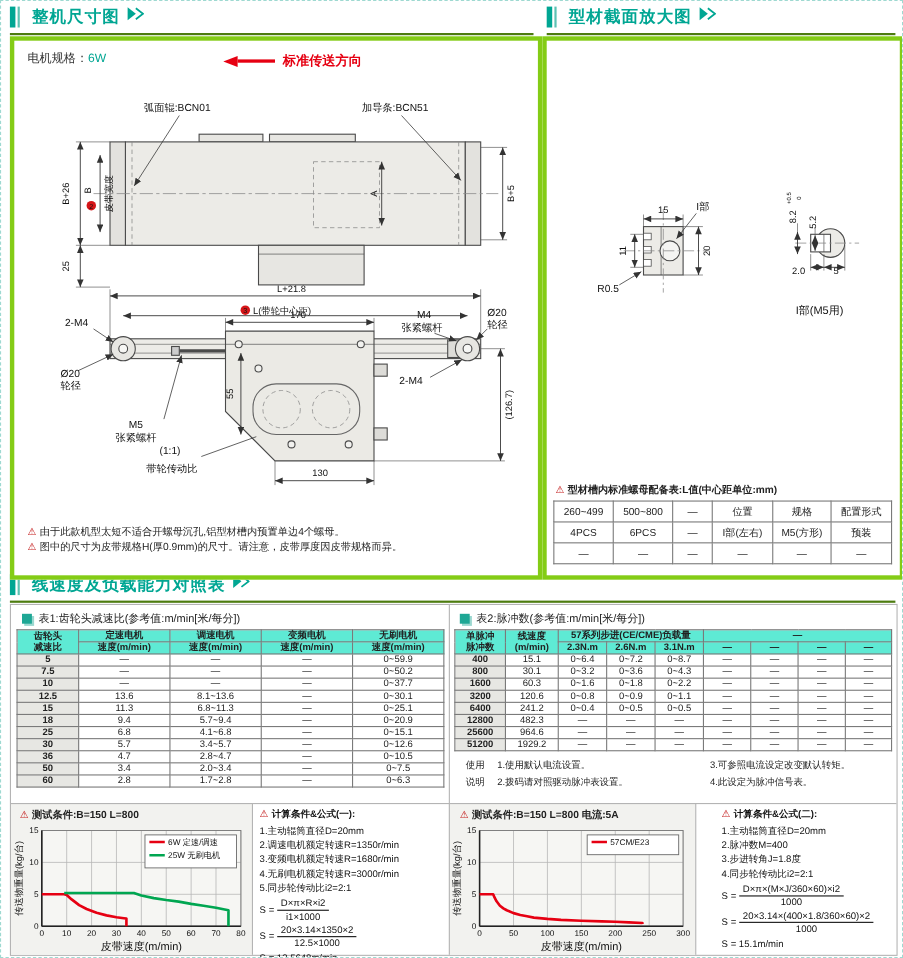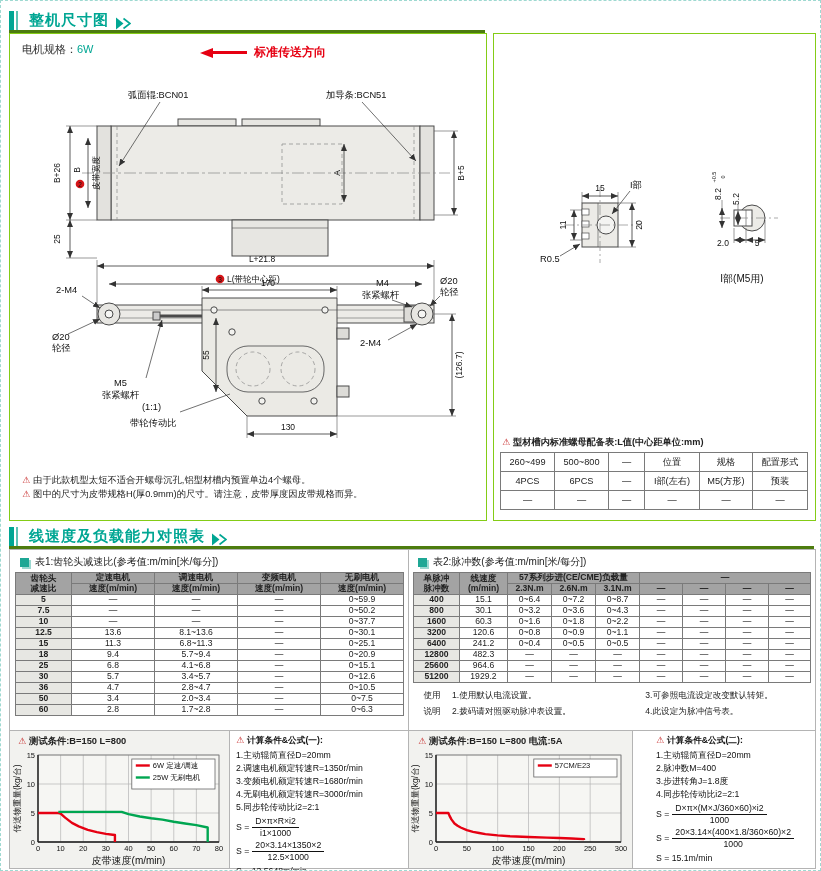--- a/index.html
+++ b/index.html
@@ -1,42 +1,42 @@
 <!DOCTYPE html>
 <html><head>
 <meta charset="utf-8">
 <style>
   html,body{margin:0;padding:0;background:#fff;}
   .page{position:relative;width:821px;height:871px;background:#fff;overflow:hidden;
         font-family:"Liberation Sans","DejaVu Sans",sans-serif;color:#222;
         border:1px dashed #9ed9d1;box-sizing:border-box;}
   
-  .sec-hdr{position:absolute;display:flex;align-items:flex-end;gap:6px;height:24px;
-           border-bottom:6px solid #4d7c0f;}
+  .sec-hdr{position:absolute;display:flex;align-items:flex-start;gap:6px;height:24px;
+           border-bottom:2px solid #4d7c0f;}
   .bars{width:9px;height:19px;border-left:5px solid #00a693;position:relative;}
   .bars::after{content:"";position:absolute;left:2px;top:0;width:2px;height:19px;background:#5cc2b4;}
   .sec-ttl{color:#00a693;font-size:15px;font-weight:bold;letter-spacing:1px;}
   
-  .panel{position:absolute;border:1px solid #84cc16;background:#fff;}
+  .panel{position:absolute;border:4px solid #84cc16;background:#fff;}
   .motor-line{position:absolute;left:12px;top:8px;font-size:11px;color:#333;}
   .motor-line .val{color:#00a693;}
   .dirline{position:absolute;left:190px;top:10px;display:flex;align-items:center;gap:7px;
            color:#e60012;font-weight:bold;font-size:12px;}
   .arrowL{display:flex;align-items:center;}
   .arrowL .tri{width:0;height:0;border-top:5px solid transparent;border-bottom:5px solid transparent;border-right:13px solid #e60012;}
   .arrowL .shaft{width:34px;height:3px;background:#e60012;}
   .notes{position:absolute;left:12px;top:440px;font-size:9.3px;line-height:1.5;color:#222;}
   .warn{color:#c42020;font-weight:bold;margin-right:3px;font-size:9px;}
   
   svg text{font-family:"Liberation Sans","DejaVu Sans",sans-serif;fill:#111;}
   .lbl{font-size:9.3px;} .dimtxt{font-size:8.5px;} .tiny{font-size:5.5px;}
   
   .dtable{border-collapse:collapse;table-layout:fixed;font-size:8.6px;color:#222;background:#fff;}
   .dtable td{border:1px solid #7a7a7a;text-align:center;padding:0 1px;height:10px;line-height:1.05;background:#fff;}
-  .dtable thead td{background:#a3a3a3;font-weight:bold;}
+  .dtable thead td{background:#5eead4;font-weight:bold;}
   .dtable td.c0{background:#e7e7e3;font-weight:bold;}
   .ntable{border-collapse:collapse;table-layout:fixed;font-size:9.2px;}
   .ntable td{border:1px solid #7a7a7a;text-align:center;height:18px;padding:0 1px;}
   .tbl-title{position:absolute;display:flex;align-items:center;gap:6px;font-size:10px;font-weight:normal;color:#222;}
   .sqicon{width:9px;height:9px;background:#1ea795;box-shadow:2px 2px 0 #9bd8d0;}
   .nut-title{position:absolute;font-size:9.2px;font-weight:bold;color:#222;}
   
   .bigbox{position:absolute;left:8px;top:548px;width:805px;height:318px;border:1px solid #b4b4b4;background:#fff;}
   .vline{position:absolute;width:1px;background:#b4b4b4;}
   .hline{position:absolute;height:1px;background:#b4b4b4;}
@@ -54,20 +54,28 @@
   .frac .den{padding:0 3px;}
 </style>
 </head>
 <body>
 
 <div class="page">
 
   <div class="sec-hdr" style="left:8px;top:5px;width:476px;">
     <span class="bars"></span>
     <span class="sec-ttl">整机尺寸图</span>
+    <svg width="16" height="13">
+        <path d="M1,0.5 L8.5,6.5 L1,12.5 Z" fill="#00a693"></path>
+        <path d="M8.5,1.5 L15,6.5 L8.5,11.5" fill="none" stroke="#00a693" stroke-width="1.6"></path>
+      </svg>
+  </div>
+  <div class="sec-hdr" style="left:496px;top:5px;width:317px;">
+    <span class="bars"></span>
+    <span class="sec-ttl">型材截面放大图</span>
     <svg width="16" height="13">
         <path d="M1,0.5 L8.5,6.5 L1,12.5 Z" fill="#00a693"></path>
         <path d="M8.5,1.5 L15,6.5 L8.5,11.5" fill="none" stroke="#00a693" stroke-width="1.6"></path>
       </svg>
   </div>
   <div class="sec-hdr" style="left:8px;top:521px;width:805px;">
     <span class="bars"></span>
     <span class="sec-ttl">线速度及负载能力对照表</span>
     <svg width="16" height="13">
         <path d="M1,0.5 L8.5,6.5 L1,12.5 Z" fill="#00a693"></path>

